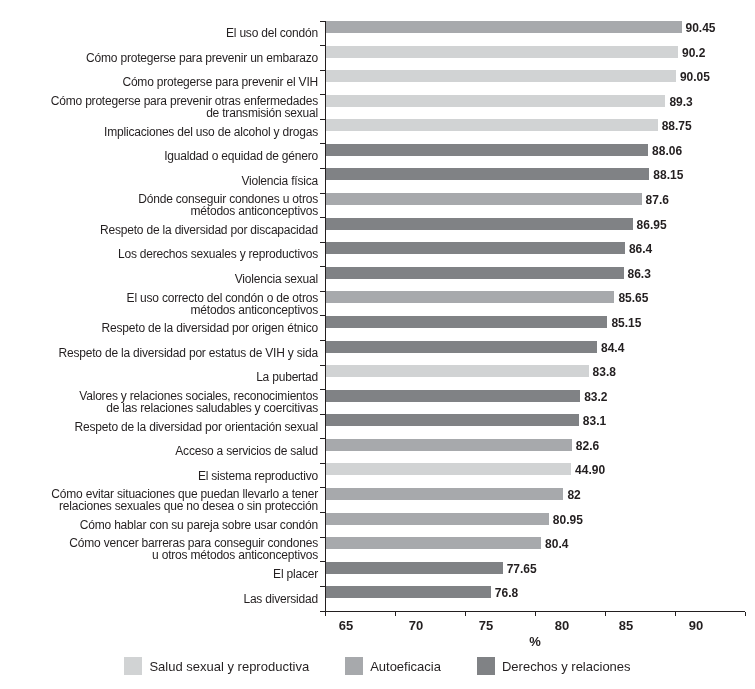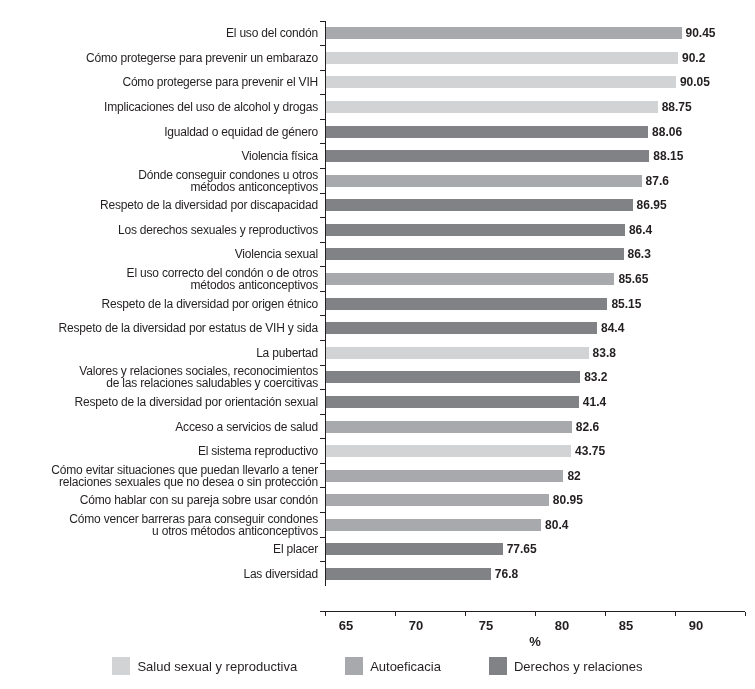--- a/index.html
+++ b/index.html
@@ -13,34 +13,34 @@
   .plot{position:absolute;top:21px;left:0;width:745px;}
   .row{display:flex;align-items:center;height:24.58px;position:relative;}
   .cat{
     flex:0 0 325px;box-sizing:border-box;padding-right:7px;
     text-align:right;font-size:12px;line-height:12px;
     white-space:pre-line;letter-spacing:-0.2px;padding-left:29px;
   }
   .cat-tick{position:absolute;left:320px;top:-0.5px;width:5px;height:1px;background:#231f20;}
   .track{
     flex:1;align-self:stretch;border-left:1px solid #231f20;
-    display:flex;align-items:center;position:relative;min-width:0;
+    display:flex;position:relative;min-width:0;
   }
   .bar{height:12px;flex:0 0 auto;}
   .val{font-size:12px;font-weight:bold;margin-left:4px;white-space:nowrap;}
 
   
   .x-axis{position:absolute;top:611px;left:325px;width:420px;height:26px;border-top:1px solid #231f20;}
   .x-axis::before{content:"";position:absolute;left:-5px;top:-1px;width:5px;height:1px;background:#231f20;}
   .x-tick{position:absolute;top:0;width:1px;height:4px;background:#231f20;}
   .x-ticklabel{position:absolute;top:6px;transform:translateX(-50%);font-size:13px;font-weight:bold;margin-left:21px;}
   .x-title{position:absolute;top:634px;left:325px;width:420px;text-align:center;font-size:13px;font-weight:bold;}
 
   
-  .legend{position:absolute;top:657px;left:0;width:755px;display:flex;justify-content:center;align-items:center;gap:48px;}
+  .legend{position:absolute;top:657px;left:0;width:755px;display:flex;justify-content:center;align-items:center;gap:36px;}
   .legend-item{display:flex;align-items:center;gap:7px;font-size:13px;}
   .legend-swatch{width:18px;height:18px;flex:0 0 auto;}
 </style>
 </head>
 <body>
 
 <div class="figure">
   <div class="plot">
       <div class="row">
         <span class="cat-tick"></span>
@@ -61,20 +61,29 @@
       <div class="row">
         <span class="cat-tick"></span>
         <div class="cat">Cómo protegerse para prevenir el VIH</div>
         <div class="track">
           <div class="bar" style="width: 349.9px; background: rgb(209, 211, 212);"></div>
           <span class="val">90.05</span>
         </div>
       </div>
       <div class="row">
         <span class="cat-tick"></span>
+        <div class="cat">Cómo protegerse para prevenir otras enfermedades
+de transmisión sexual</div>
+        <div class="track">
+          <div class="bar" style="width: 339.4px; background: rgb(209, 211, 212);"></div>
+          <span class="val">89.3</span>
+        </div>
+      </div>
+      <div class="row">
+        <span class="cat-tick"></span>
         <div class="cat">Implicaciones del uso de alcohol y drogas</div>
         <div class="track">
           <div class="bar" style="width: 331.7px; background: rgb(209, 211, 212);"></div>
           <span class="val">88.75</span>
         </div>
       </div>
       <div class="row">
         <span class="cat-tick"></span>
         <div class="cat">Igualdad o equidad de género</div>
         <div class="track">
@@ -163,37 +172,37 @@
         <div class="track">
           <div class="bar" style="width: 254.2px; background: rgb(128, 130, 133);"></div>
           <span class="val">83.2</span>
         </div>
       </div>
       <div class="row">
         <span class="cat-tick"></span>
         <div class="cat">Respeto de la diversidad por orientación sexual</div>
         <div class="track">
           <div class="bar" style="width: 252.8px; background: rgb(128, 130, 133);"></div>
-          <span class="val">41.4</span>
+          <span class="val">83.1</span>
         </div>
       </div>
       <div class="row">
         <span class="cat-tick"></span>
         <div class="cat">Acceso a servicios de salud</div>
         <div class="track">
           <div class="bar" style="width: 245.8px; background: rgb(167, 169, 172);"></div>
           <span class="val">82.6</span>
         </div>
       </div>
       <div class="row">
         <span class="cat-tick"></span>
         <div class="cat">El sistema reproductivo</div>
         <div class="track">
           <div class="bar" style="width: 245.1px; background: rgb(209, 211, 212);"></div>
-          <span class="val">43.75</span>
+          <span class="val">44.90</span>
         </div>
       </div>
       <div class="row">
         <span class="cat-tick"></span>
         <div class="cat">Cómo evitar situaciones que puedan llevarlo a tener
 relaciones sexuales que no desea o sin protección</div>
         <div class="track">
           <div class="bar" style="width: 237.4px; background: rgb(167, 169, 172);"></div>
           <span class="val">82</span>
         </div>

